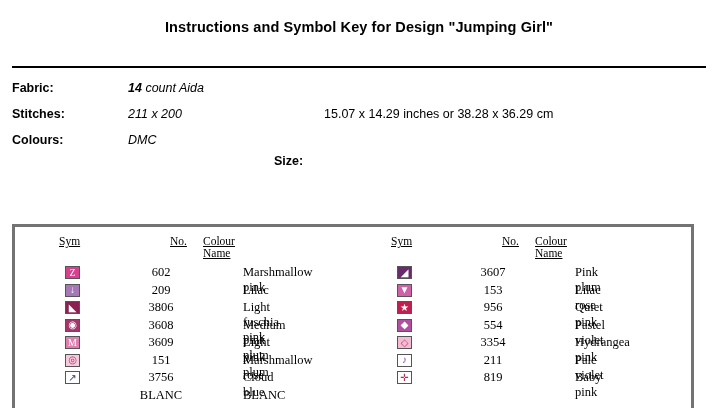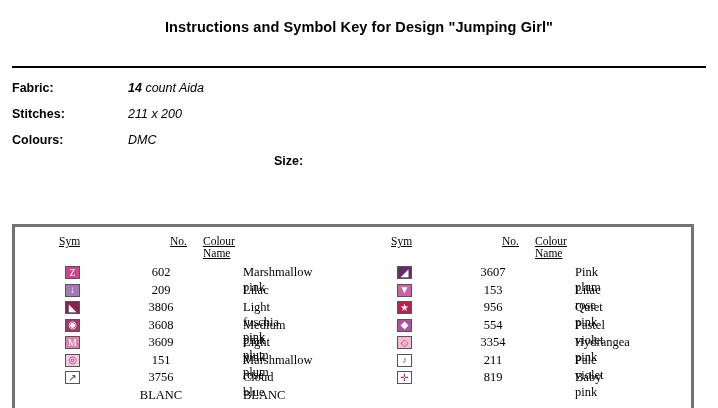--- a/index.html
+++ b/index.html
@@ -150,20 +150,21 @@
 
     <div class="info-row">
       <span class="lbl">Fabric:</span>
       <span class="val"><span class="bold">14</span> <span>count Aida</span></span>
     </div>
 
     <div class="info-row">
       <span class="lbl">Stitches:</span>
       <span class="val">211 x 200</span>
       <span class="val2lbl">Size:</span>
+      <span class="val2">15.07 x 14.29 inches or 38.28 x 36.29 cm</span>
     </div>
 
     <div class="info-row">
       <span class="lbl">Colours:</span>
       <span class="val">DMC</span>
     </div>
 
   </div>
 
 

